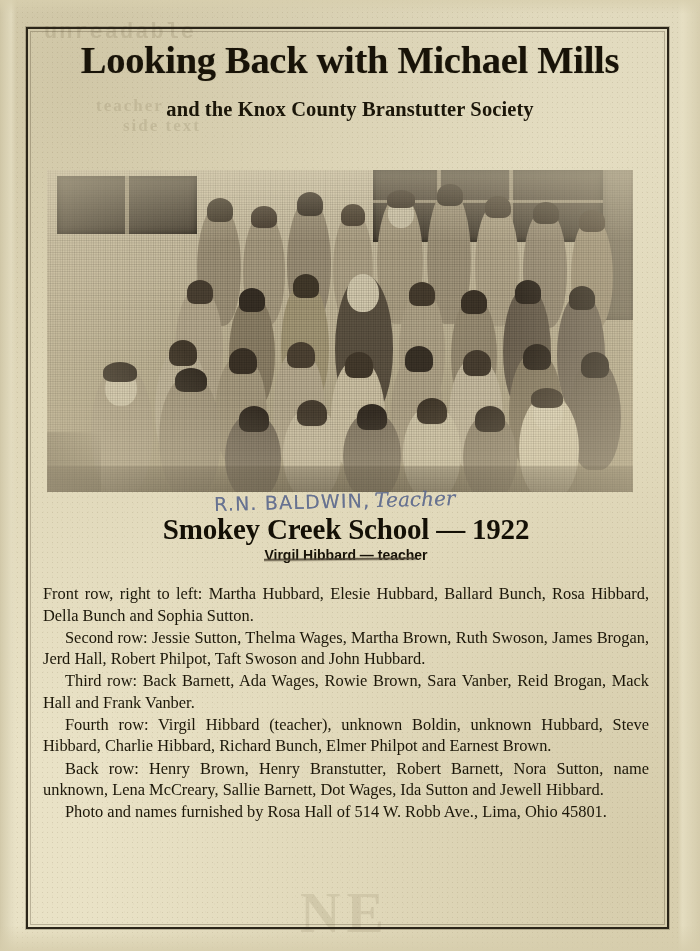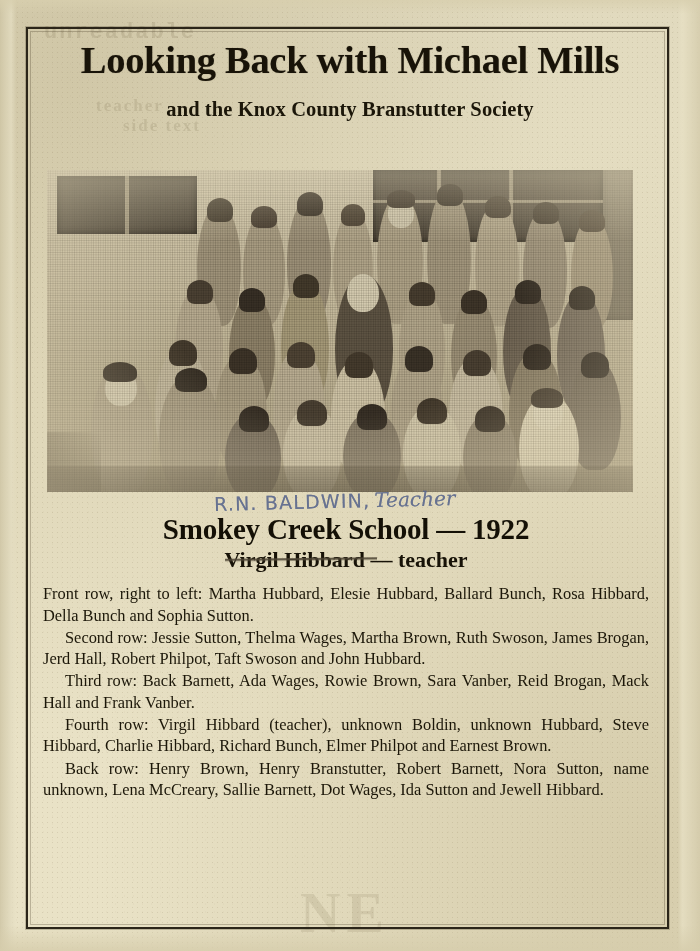--- a/index.html
+++ b/index.html
@@ -154,22 +154,22 @@
   
   #caption{
     position:absolute;left:40px;top:514px;width:612px;text-align:center;
   }
   #caption-title{
     margin:0;font-family:"Liberation Serif",serif;
     font-weight:700;font-size:29px;line-height:1.08;color:#141006;
     letter-spacing:-.2px;
   }
   #caption-sub{
-    margin:3px 0 0 0;font-family:Liberation Serif, serif;
-    font-weight:700;font-size:22px;line-height:1.1;color:#171207;
+    margin:3px 0 0 0;font-family:Liberation Sans, sans-serif;
+    font-weight:700;font-size:14px;line-height:1.1;color:#171207;
     position:relative;display:inline-block;
   }
   
   #strike{
     position:absolute;left:0;top:10px;width:152px;height:2px;
     background:#4e4535;opacity:.85;transform:rotate(-.6deg);
     box-shadow:0 1px 0 rgba(90,80,60,.35);
   }
 
   
@@ -309,15 +309,16 @@
     <p id="caption-title">Smokey Creek School — 1922</p>
     <p id="caption-sub"><span>Virgil Hibbard</span><span> — teacher</span><span id="strike"></span></p>
   </div>
 
   <div id="body">
     <p>Front row, right to left: Martha Hubbard, Elesie Hubbard, Ballard Bunch, Rosa Hibbard, Della Bunch and Sophia Sutton.</p>
     <p class="indent">Second row: Jessie Sutton, Thelma Wages, Martha Brown, Ruth Swoson, James Brogan, Jerd Hall, Robert Philpot, Taft Swoson and John Hubbard.</p>
     <p class="indent">Third row: Back Barnett, Ada Wages, Rowie Brown, Sara Vanber, Reid Brogan, Mack Hall and Frank Vanber.</p>
     <p class="indent">Fourth row: Virgil Hibbard (teacher), unknown Boldin, unknown Hubbard, Steve Hibbard, Charlie Hibbard, Richard Bunch, Elmer Philpot and Earnest Brown.</p>
     <p class="indent">Back row: Henry Brown, Henry Branstutter, Robert Barnett, Nora Sutton, name unknown, Lena McCreary, Sallie Barnett, Dot Wages, Ida Sutton and Jewell Hibbard.</p>
+    <p class="indent">Photo and names furnished by Rosa Hall of 514 W. Robb Ave., Lima, Ohio 45801.</p>
   </div>
 
 </div>
 
 </body></html>

